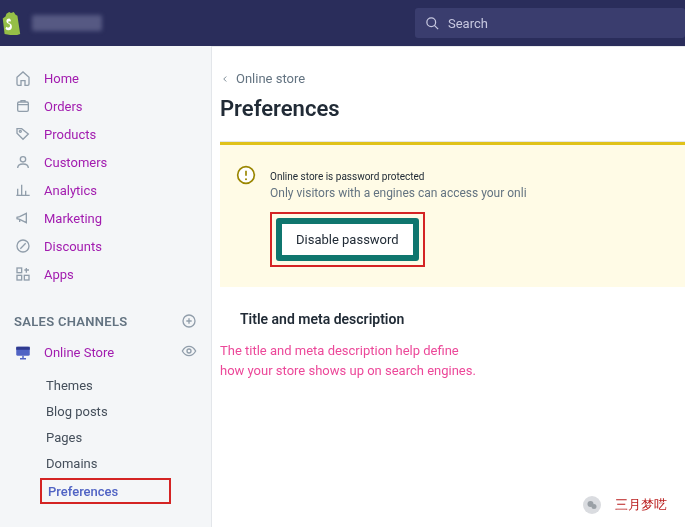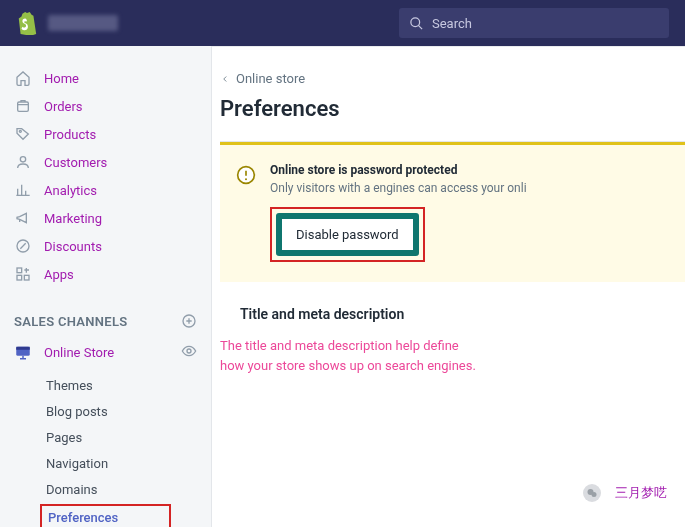--- a/index.html
+++ b/index.html
@@ -1,17 +1,17 @@
 <!DOCTYPE html>
 <html><head>
 <meta charset="utf-8">
 <style>
   * { box-sizing: border-box; margin: 0; padding: 0; }
   body { font-family: -apple-system, BlinkMacSystemFont, "Segoe UI", Roboto, sans-serif; font-size: 13px; color: #212b36; background: #f4f6f8; width: 685px; height: 527px; overflow: hidden; }
-  .header { height: 46px; background: #2a2d5b; display: flex; align-items: center; padding: 0 16px; }
+  .header { height: 46px; background: #2a2d5b; display: flex; align-items: center; padding: 0 0; }
   .logo-area { display: flex; align-items: center; gap: 10px; }
   .shop-logo svg { width: 22px; height: 24px; display: block; }
   .store-name-blur { width: 70px; height: 16px; background: #565983; filter: blur(2px); border-radius: 2px; }
   .search-wrap { margin-left: auto; width: 270px; }
   .search-box { background: #3a3d6e; height: 30px; border-radius: 3px; display: flex; align-items: center; padding: 0 10px; color: #c7c8e0; gap: 8px; }
   .search-box span { font-size: 13px; }
   .layout { display: flex; height: calc(527px - 46px); }
   .sidebar { width: 212px; background: #f4f6f8; border-right: 1px solid #e3e6ea; padding-top: 18px; }
   .nav-item { display: flex; align-items: center; height: 28px; padding: 0 14px; color: #a21caf; gap: 12px; cursor: pointer; font-size: 13px;}
   .nav-item .icn { width: 18px; height: 18px; color: #919eab; display: flex; align-items: center; justify-content: center;}
@@ -27,28 +27,28 @@
   .eye { margin-left: auto; color:#919eab; }
   .content { flex: 1; background: #fff; padding: 24px 0 0 0; overflow: hidden; border-top: 1px solid #e9ebee;}
   .content-inner { padding: 0 0 0 8px;}
   .crumb { display: flex; align-items: center; gap: 6px; color: #637381; font-size: 13px; margin-bottom: 10px; padding-left: 0;}
   .crumb svg { width: 10px; height: 10px; }
   .page-title { font-size: 22px; font-weight: 600; color: #212b36; margin-bottom: 20px;}
   .divider { height: 1px; background: #e3e6ea; margin-bottom: 0;}
   .notice { border-top: 3px solid #e0c21a; background: #fffbe6; padding: 18px 16px 20px 16px; display:flex; gap: 14px; margin-top:0;}
   .notice-icon { width: 20px; height: 20px; flex-shrink: 0; margin-top: 2px;}
   .notice-body { flex: 1; }
-  .notice-title { font-weight: 700; font-size: 12px; margin-bottom: 4px;}
+  .notice-title { font-weight: 400; font-size: 10px; margin-bottom: 4px; margin-top: 8px;}
   .notice-sub { font-size: 12px; color: #637381; margin-bottom: 12px;}
   .btn-wrap { display: inline-block; border: 2px solid #d42424; padding: 4px;}
   .btn { display: inline-block; border: 6px solid #0f766e; background: #fff; padding: 8px 14px; font-size: 13px; color: #212b36; border-radius: 3px; cursor: pointer;}
   .section2 { padding: 24px 0 0 0;}
   .sec2-title { font-weight: 600; font-size: 14px; margin-bottom: 14px; margin-left: 20px;}
   .sec2-desc { font-size: 13px; color: #ec4899; line-height: 1.5; max-width: 260px;}
-  .watermark { position: fixed; right: 18px; bottom: 25px; display: flex; align-items: center; gap: 14px; color: #a21caf; font-size: 13px;}
+  .watermark { position: fixed; right: 18px; bottom: 13px; display: flex; align-items: center; gap: 14px; color: #b91c1c; font-size: 13px;}
   .watermark-icon { width: 18px; height: 18px; border-radius: 50%; background: #dadce0; display:flex; align-items:center; justify-content:center;}
 </style>
 </head>
 <body>
 
 <div class="header">
   <div class="logo-area">
     <span class="shop-logo">
       <svg viewBox="0 0 24 26">
           <path fill="#95bf47" d="M19 5l-2-1-2-3-3 1-2-1-3 2-1 3-3 2 2 17 11 2 6-2-3-20z"></path>
@@ -169,23 +169,20 @@
         <div class="sub-item">
             <span>Themes</span>
           </div>
         <div class="sub-item">
             <span>Blog posts</span>
           </div>
         <div class="sub-item">
             <span>Pages</span>
           </div>
         <div class="sub-item">
-            <span>Navigation</span>
-          </div>
-        <div class="sub-item">
             <span>Domains</span>
           </div>
         <div class="red-box pref-red">
           <div class="sub-item active" style="padding-left:0; height:22px;">
               <span>Preferences</span>
             </div>
         </div>
       </div>
     </div>
   </div>

